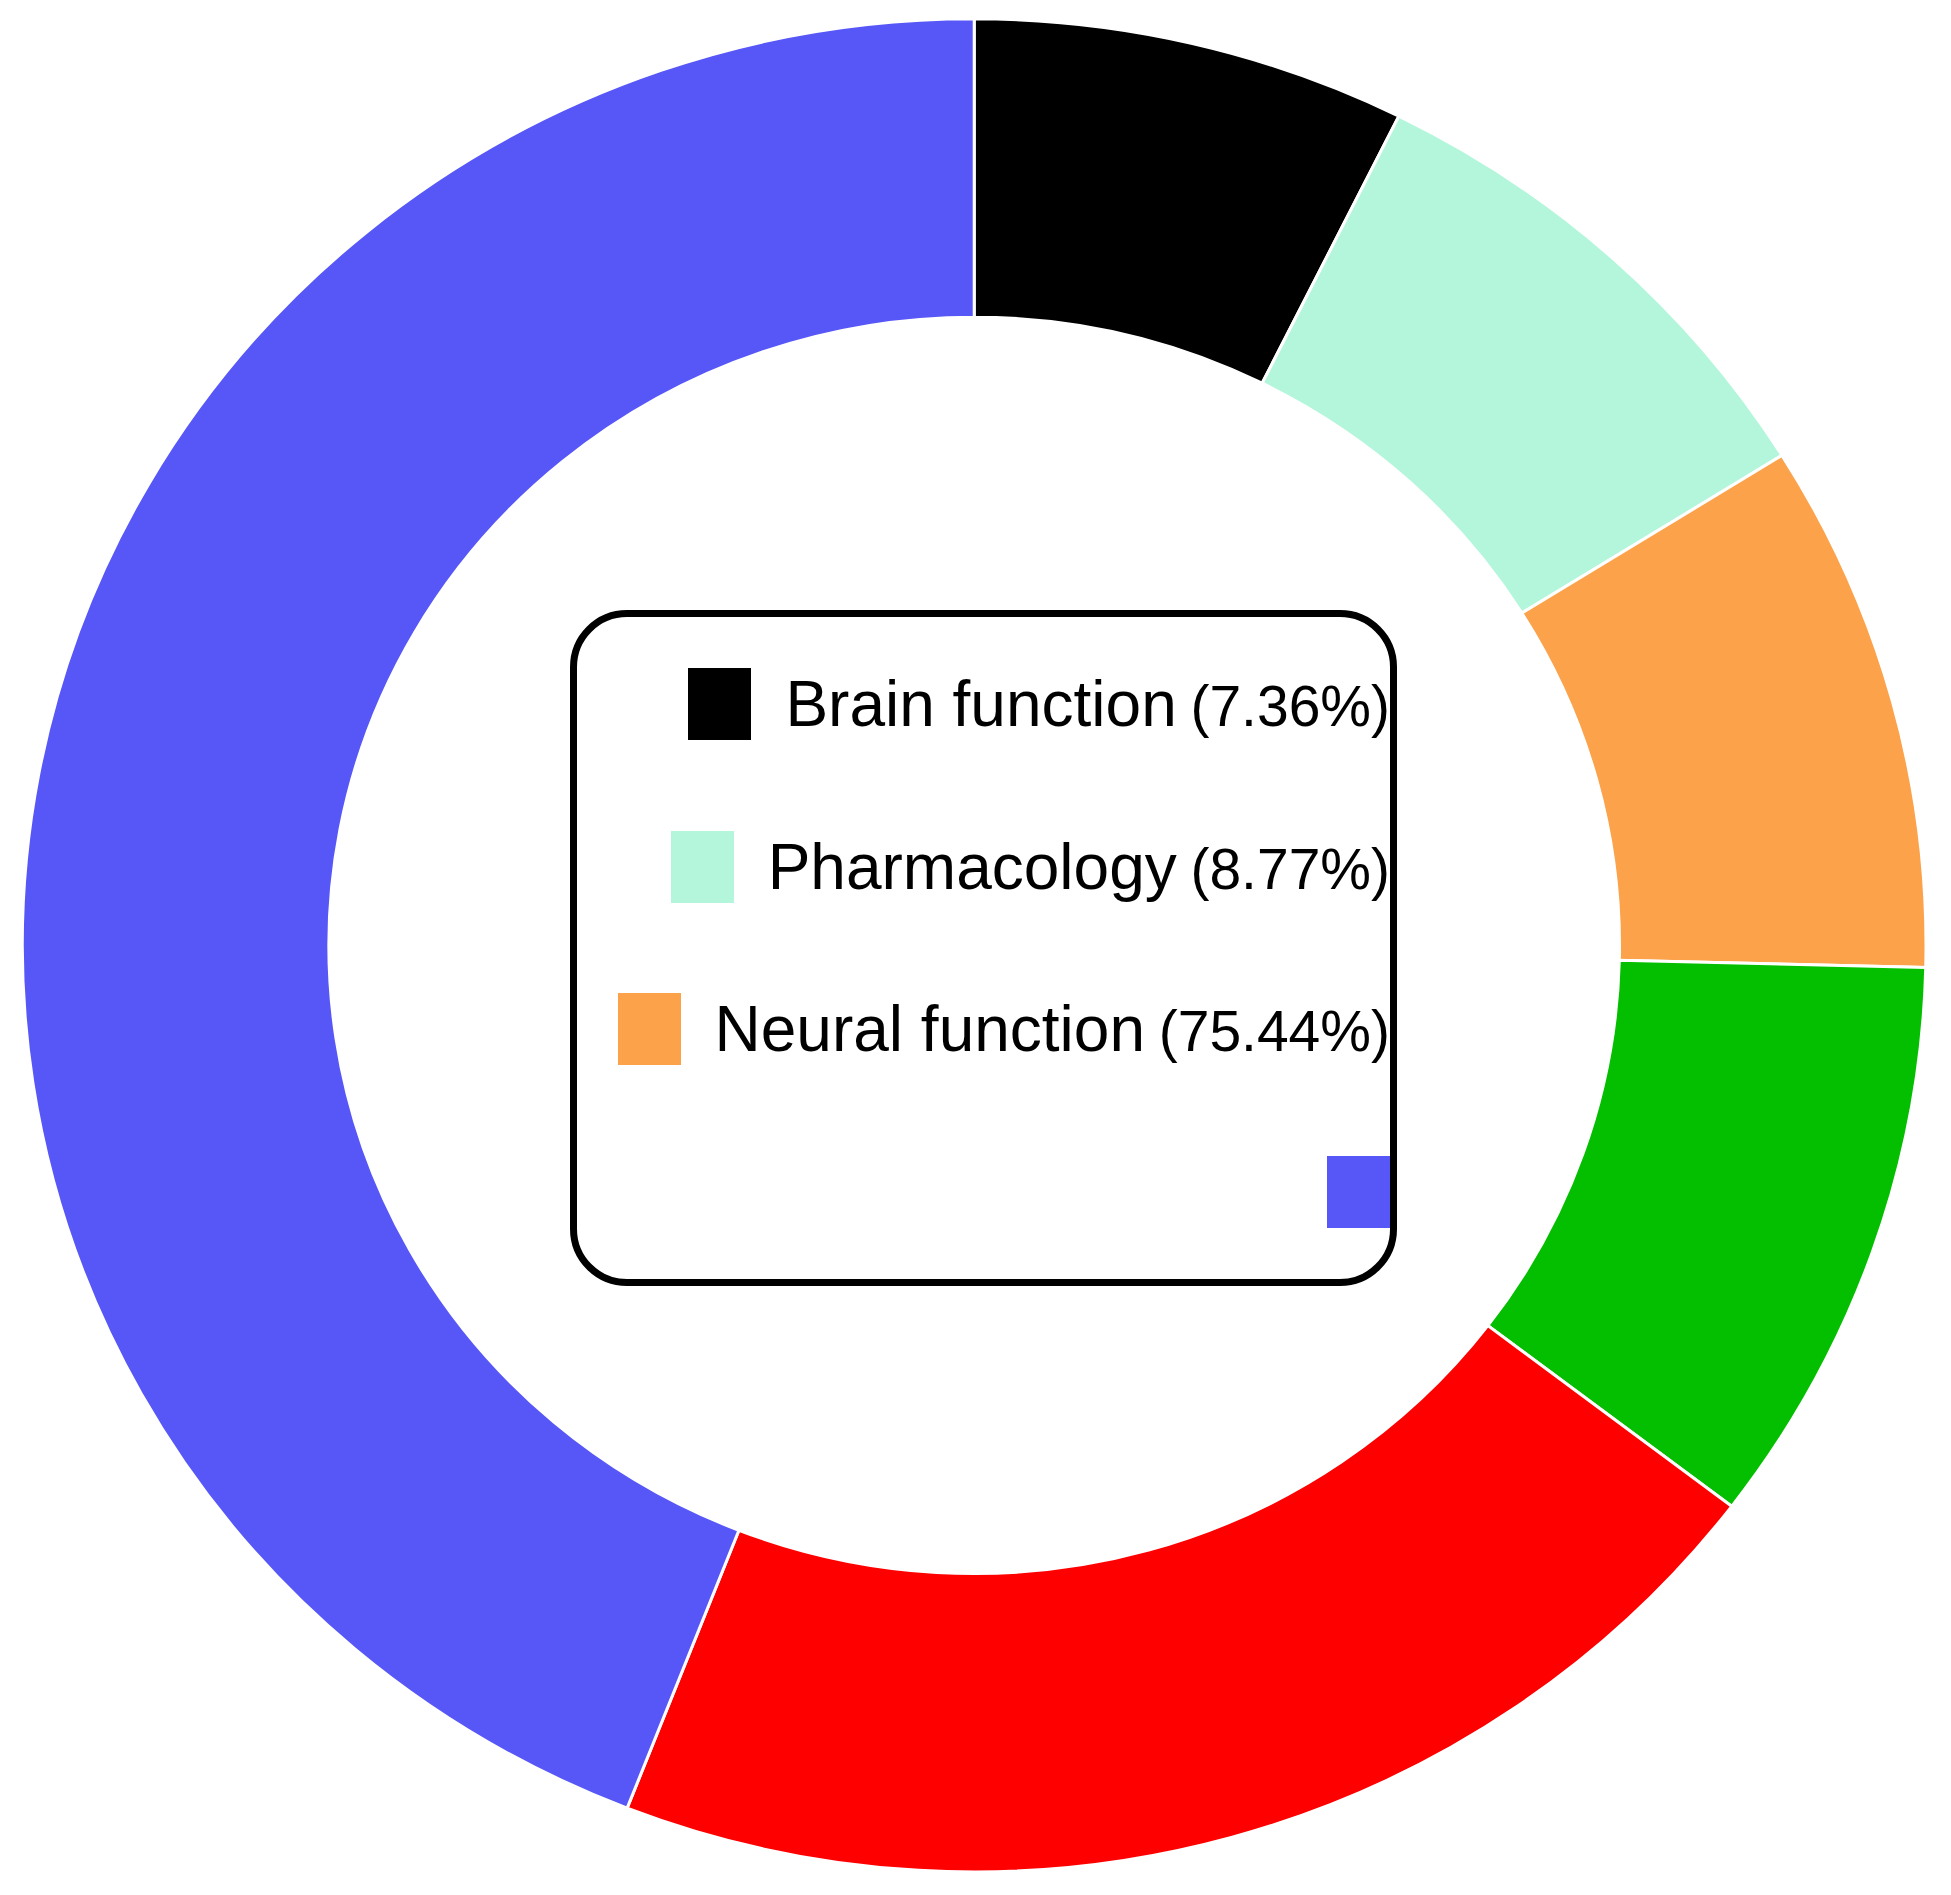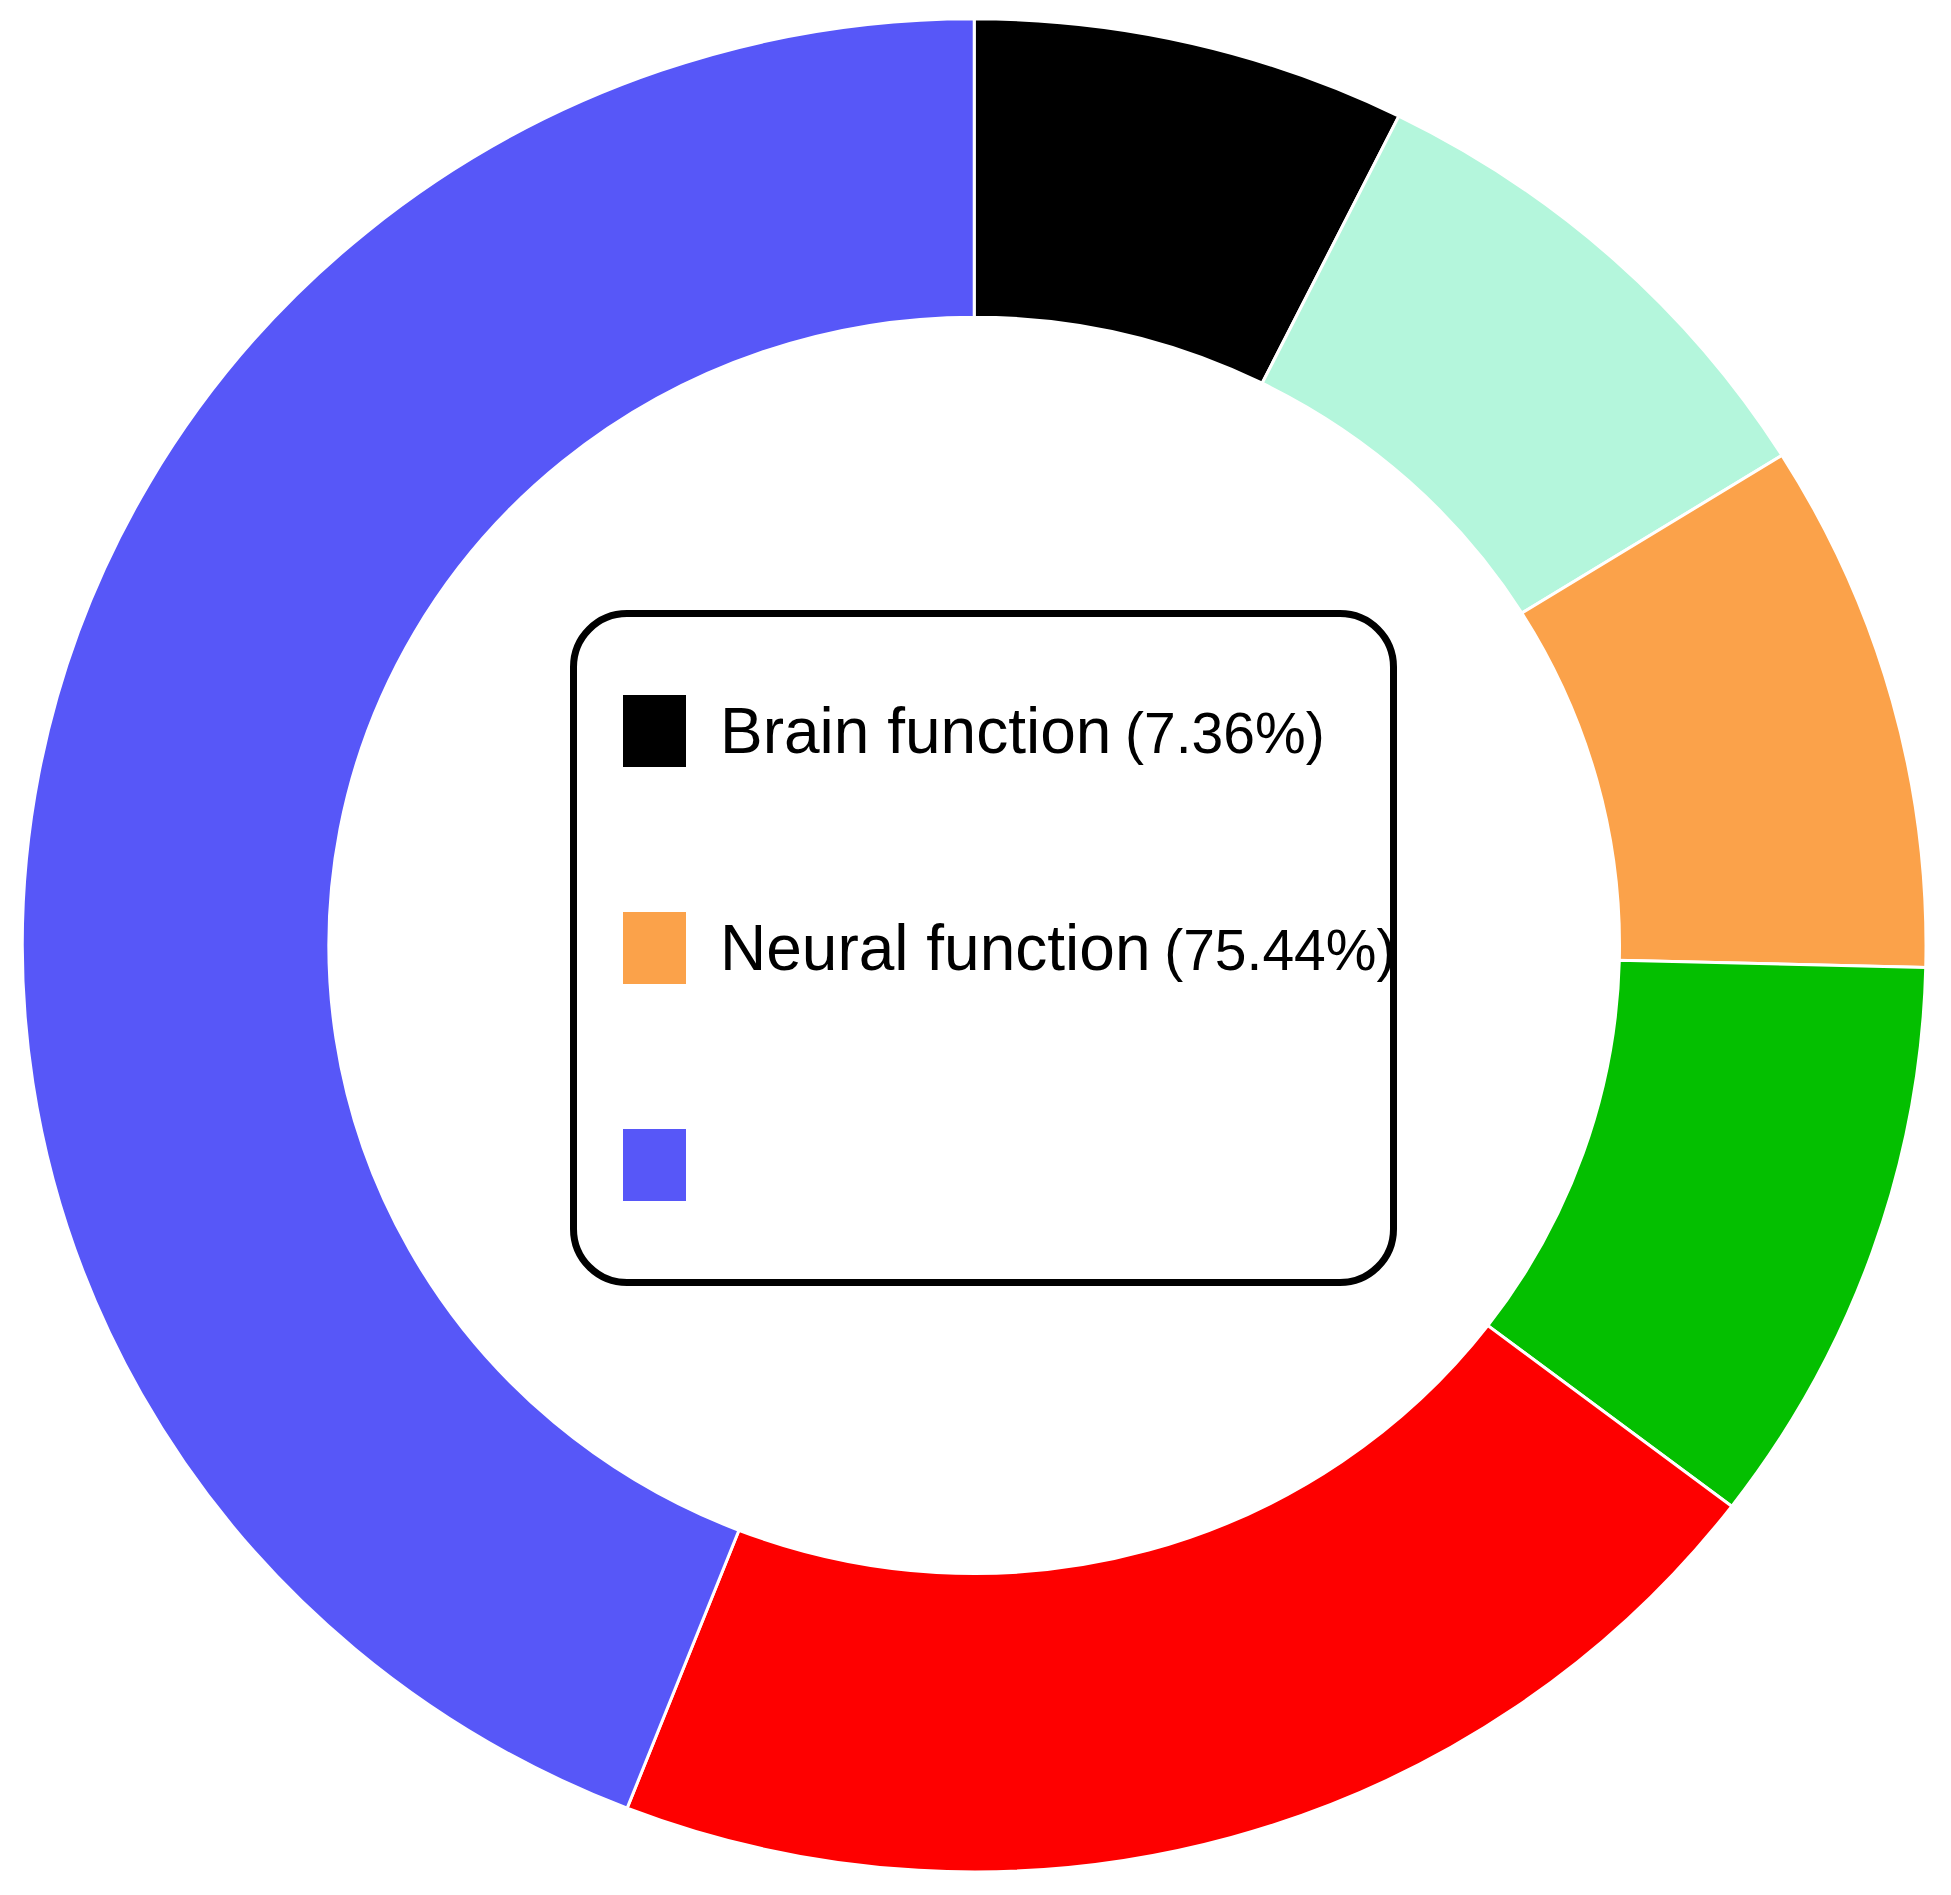--- a/index.html
+++ b/index.html
@@ -34,20 +34,21 @@
     background: #ffffff;
     display: flex;
     flex-direction: column;
     justify-content: space-around;
     padding: 5.1px 0;
   }
   .legend-row {
     display: flex;
     align-items: center;
     padding-left: 46px;
+    justify-content: flex-end;
   }
   .swatch {
     width: 63px;
     height: 72px;
     flex: 0 0 auto;
     display: inline-block;
   }
   .legend-label {
     margin-left: 34px;
     color: #000000;
@@ -77,20 +78,24 @@
       <path d="M 732.5 2112.5 A 1112 1082.5 0 0 1 1138.0 22.0 L 1138.0 370.6 A 753.9 733.9 0 0 0 863.1 1787.9 Z" fill="#5757f8" stroke="#ffffff" stroke-width="3.5"></path>
     </svg>
 
   <div class="legend-box">
 
     <div class="legend-row">
       <span class="swatch" style="background: rgb(0, 0, 0);"></span>
       <span class="legend-label"><span class="legend-name">Brain function</span><span class="legend-pct">(7.36%)</span></span>
     </div>
 
+    <div class="legend-row">
+      <span class="swatch" style="background: rgb(180, 246, 220);"></span>
+      <span class="legend-label"><span class="legend-name">Pharmacology</span><span class="legend-pct">(8.77%)</span></span>
+    </div>
 
     <div class="legend-row">
       <span class="swatch" style="background: rgb(251, 162, 74);"></span>
       <span class="legend-label"><span class="legend-name">Neural function</span><span class="legend-pct">(75.44%)</span></span>
     </div>
 
 
 
     <div class="legend-row">
       <span class="swatch" style="background: rgb(87, 87, 248);"></span>

